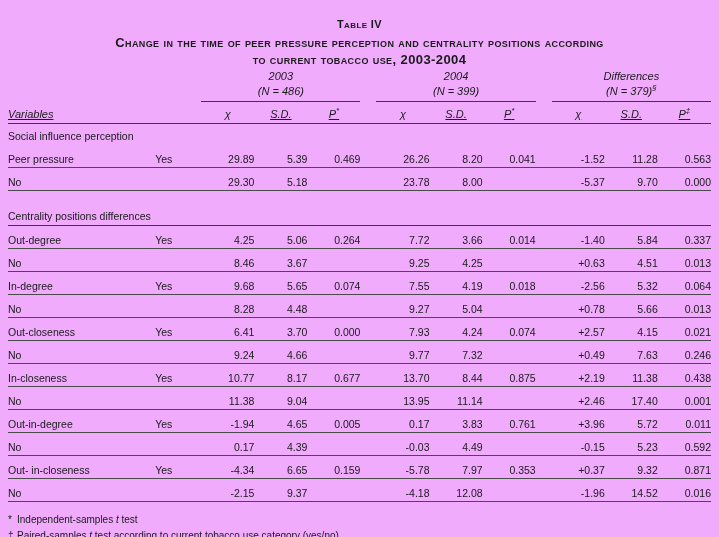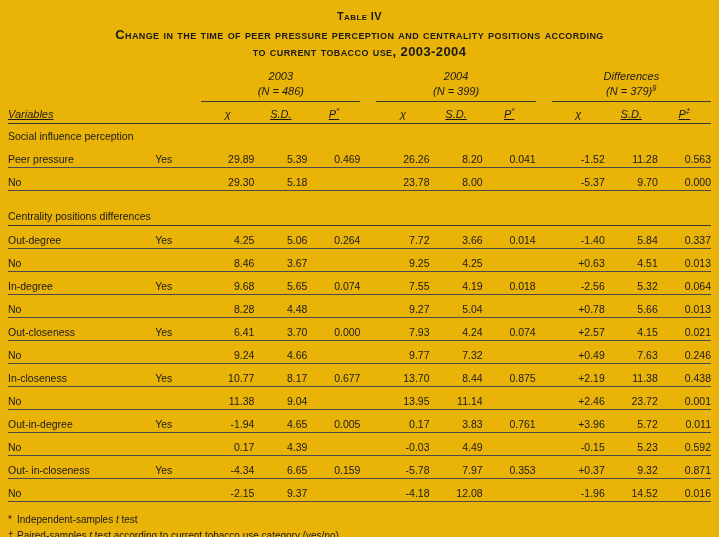--- a/index.html
+++ b/index.html
@@ -4,22 +4,22 @@
 <style>
   html, body {
     margin: 0;
     padding: 0;
     background: #ffffff;
   }
   .page {
     width: 719px;
     height: 537px;
     box-sizing: border-box;
-    padding: 8px 8px 0 8px;
-    background: #eab308;
+    padding: 16px 8px 0 8px;
+    background: #f0abfc;
     color: #1a1a1a;
     font-family: "Liberation Sans", sans-serif;
     overflow: hidden;
   }
   .title {
     text-align: center;
     font-weight: bold;
     font-size: 11px;
     font-variant: small-caps;
     letter-spacing: 0.4px;
@@ -30,21 +30,21 @@
     font-weight: bold;
     font-variant: small-caps;
     font-size: 13px;
     line-height: 1.3;
     letter-spacing: 0.4px;
   }
   table.main {
     width: 703px;
     border-collapse: collapse;
     table-layout: fixed;
-    margin-top: 8px;
+    margin-top: 0;
     font-size: 10.5px;
   }
   table.main td, table.main th {
     padding: 0;
     font-weight: normal;
     vertical-align: bottom;
     overflow: hidden;
     white-space: nowrap;
   }
   
@@ -314,21 +314,21 @@
           <td class="yn-cell"></td>
           <td class="num-cell">11.38</td>
           <td class="num-cell">9.04</td>
           <td class="num-cell"></td>
           <td class="spacer"></td>
           <td class="num-cell">13.95</td>
           <td class="num-cell">11.14</td>
           <td class="num-cell"></td>
           <td class="spacer"></td>
           <td class="num-cell">+2.46</td>
-          <td class="num-cell">23.72</td>
+          <td class="num-cell">17.40</td>
           <td class="num-cell">0.001</td>
         </tr>
         <tr class="data-row">
           <td class="var-cell">Out-in-degree</td>
           <td class="yn-cell">Yes</td>
           <td class="num-cell">-1.94</td>
           <td class="num-cell">4.65</td>
           <td class="num-cell">0.005</td>
           <td class="spacer"></td>
           <td class="num-cell">0.17</td>

